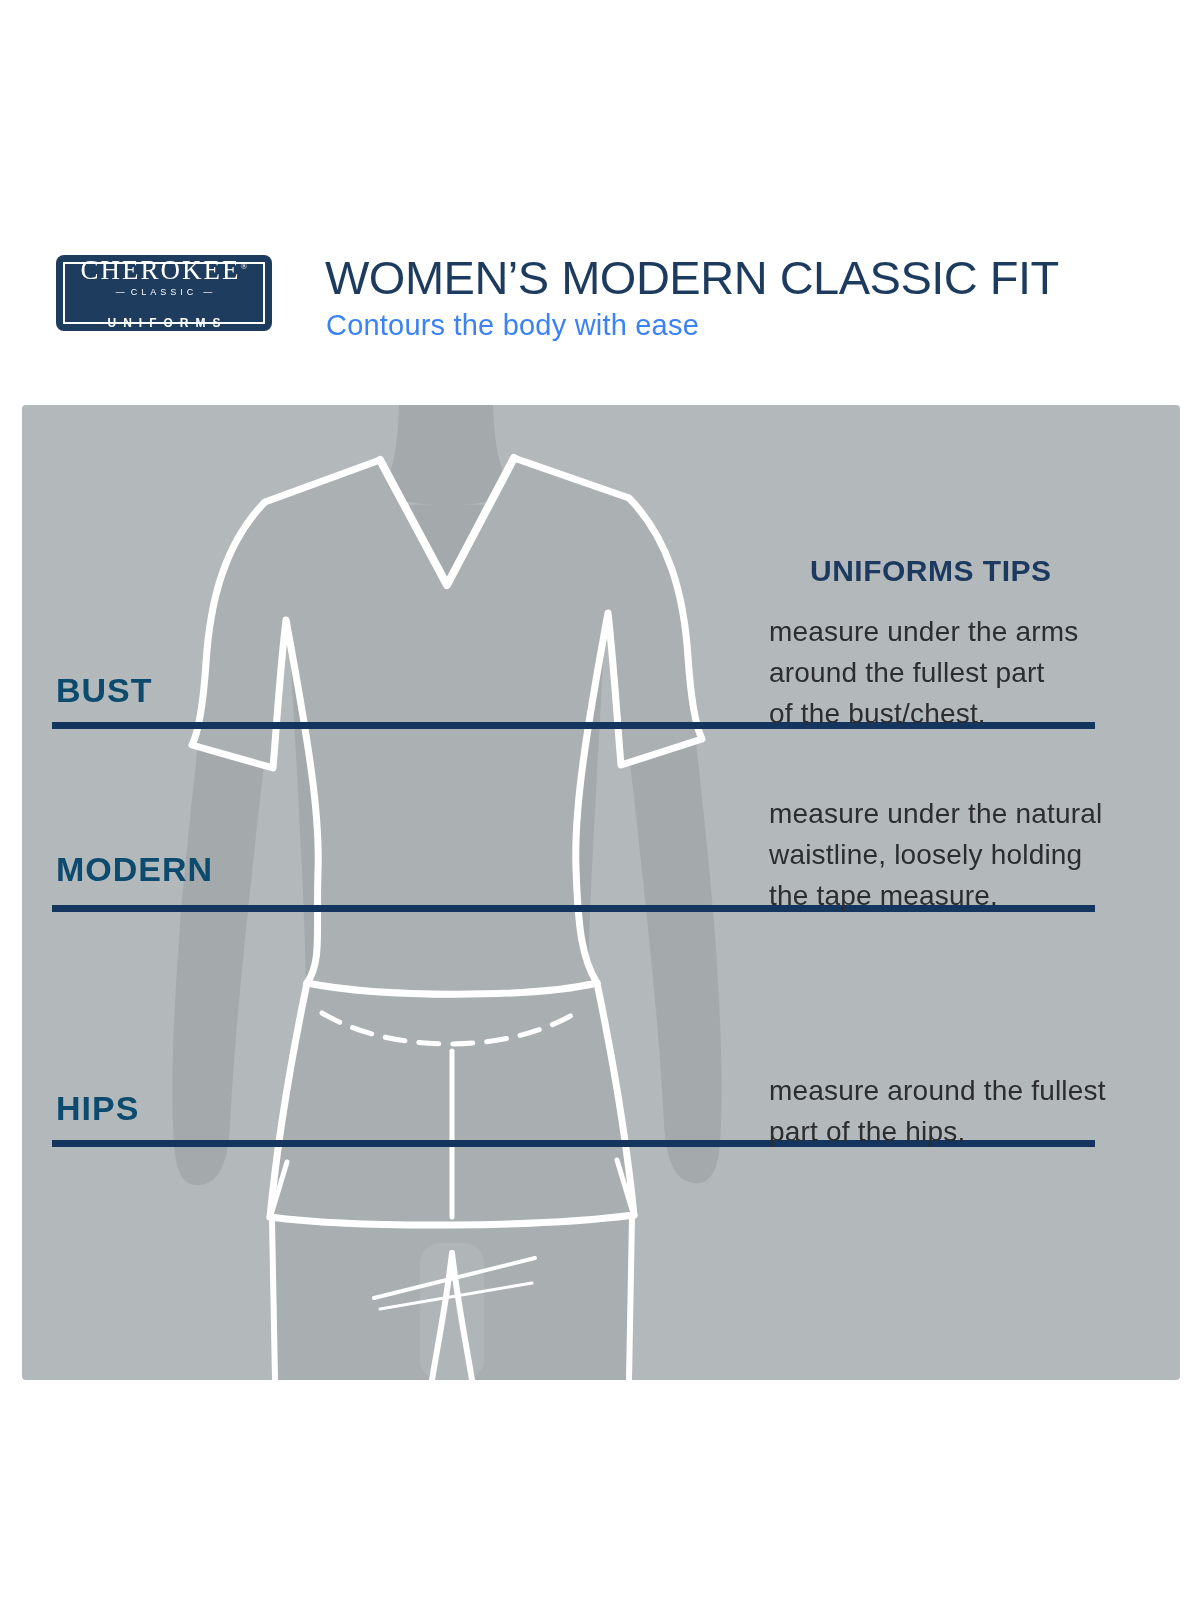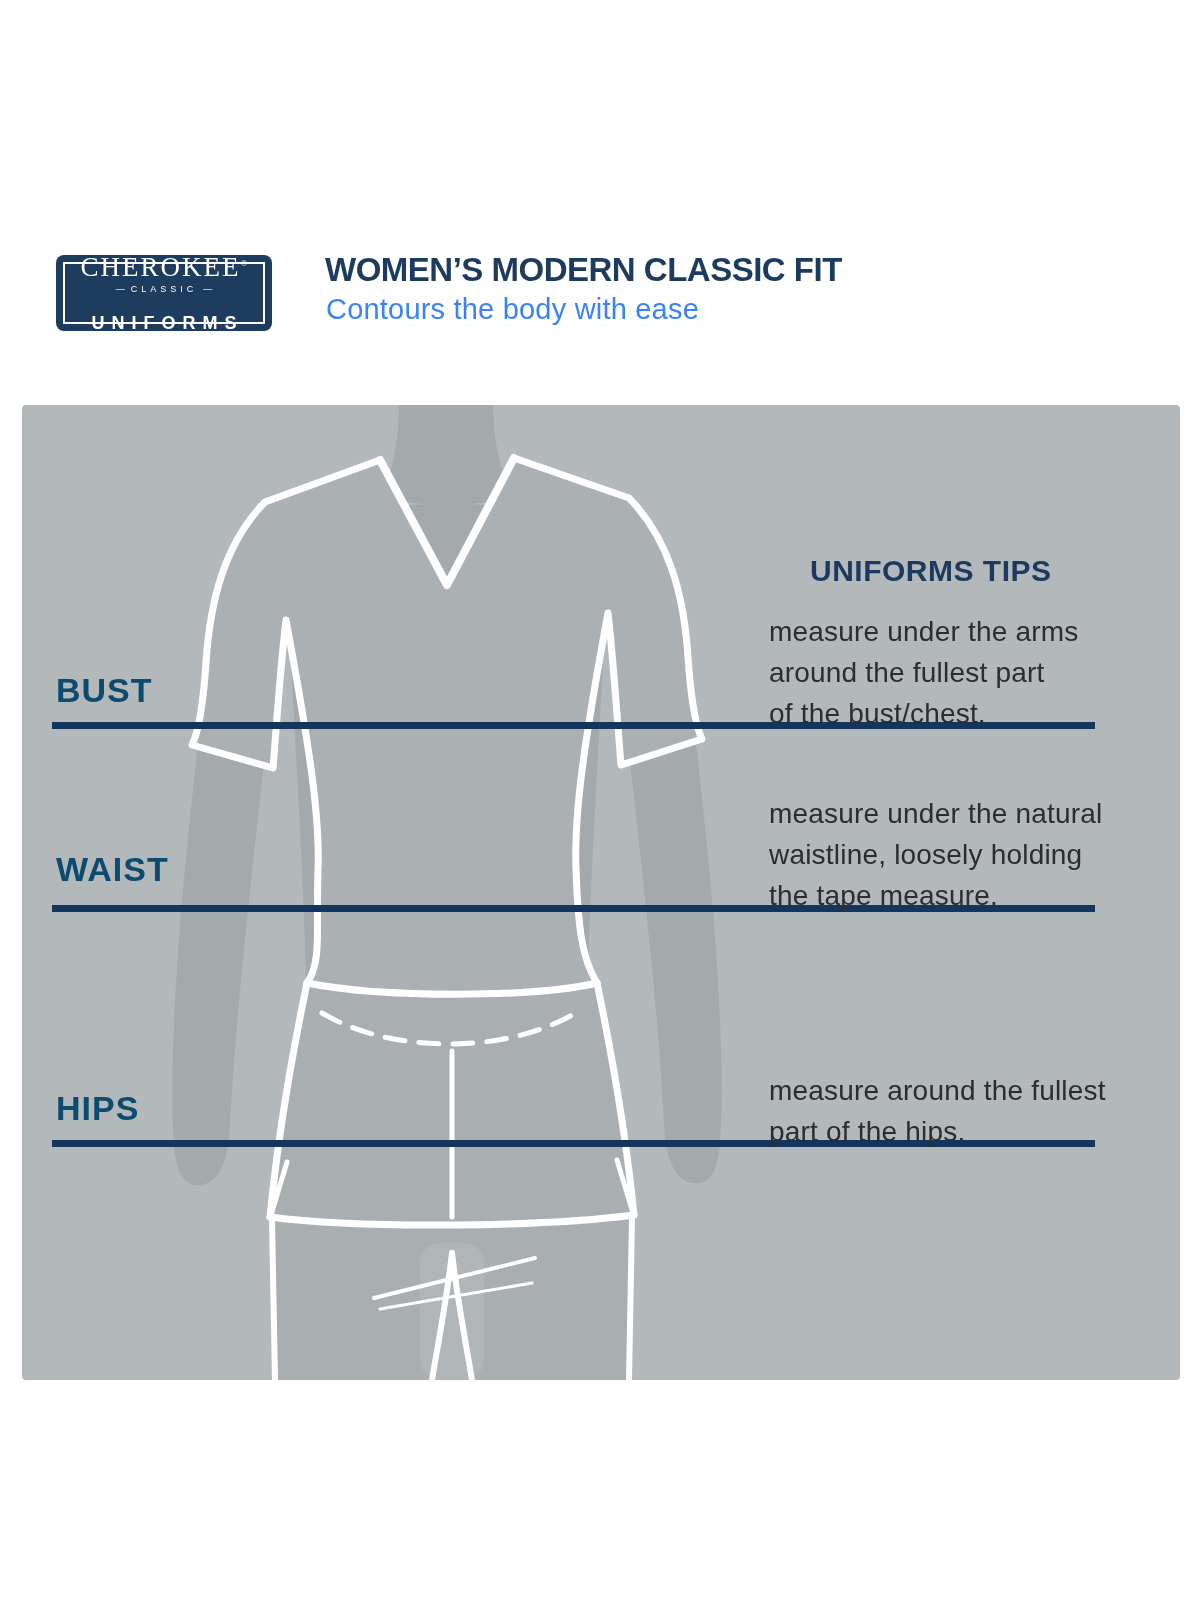--- a/index.html
+++ b/index.html
@@ -21,26 +21,26 @@
     font-family:"Liberation Serif","DejaVu Serif",serif;
     font-size:27px;letter-spacing:2px;line-height:1;white-space:nowrap;
   }
   .logo-reg{font-size:9px;vertical-align:super;letter-spacing:0;}
   .logo-medical{
     margin-top:4px;font-size:9px;letter-spacing:4px;line-height:1;white-space:nowrap;
     display:flex;align-items:center;gap:6px;font-weight:400;
   }
   .logo-dash{letter-spacing:0;}
   .logo-uniforms{
-    margin-top:20px;font-size:18px;letter-spacing:7px;line-height:1;font-weight:600;
+    margin-top:20px;font-size:12px;letter-spacing:7px;line-height:1;font-weight:600;
     white-space:nowrap;text-indent:7px;
   }
   .title-block{position:absolute;left:325px;top:252px;}
   .title{
-    margin:0;font-size:33px;font-weight:700;color:#1d3b5e;
+    margin:0;font-size:47px;font-weight:400;color:#1d3b5e;
     letter-spacing:-0.5px;line-height:1.1;white-space:nowrap;
   }
   .subtitle{
     margin:6px 0 0 1px;font-size:29px;font-weight:400;color:#3b82f6;
     letter-spacing:0.2px;line-height:1.1;white-space:nowrap;
   }
   
   .panel{
     position:absolute;left:22px;top:405px;width:1158px;height:975px;
     background:#b3b8bb;border-radius:4px;
@@ -131,21 +131,21 @@
         <path stroke-width="5" d="M430,646 L430,812"></path>
         <path stroke-width="6" d="M430,848 C424,900 416,938 410,975"></path>
         <path stroke-width="6" d="M430,848 C436,900 444,938 450,975"></path>
         <path stroke-width="4" d="M352,893 L513,853"></path>
         <path stroke-width="3" d="M358,904 L510,878"></path>
       </g>
     </svg>
 
     <div class="m-label" id="label-0">BUST</div>
     <div class="m-line" id="line-0"></div>
-    <div class="m-label" id="label-1">WAIST</div>
+    <div class="m-label" id="label-1">MODERN</div>
     <div class="m-line" id="line-1"></div>
     <div class="m-label" id="label-2">HIPS</div>
     <div class="m-line" id="line-2"></div>
 
     <div class="tips-heading">UNIFORMS TIPS</div>
     <div class="tip-text" id="tip-0">measure under the arms
 around the fullest part
 of the bust/chest.</div>
     <div class="tip-text" id="tip-2">measure around the fullest
 part of the hips.</div>

